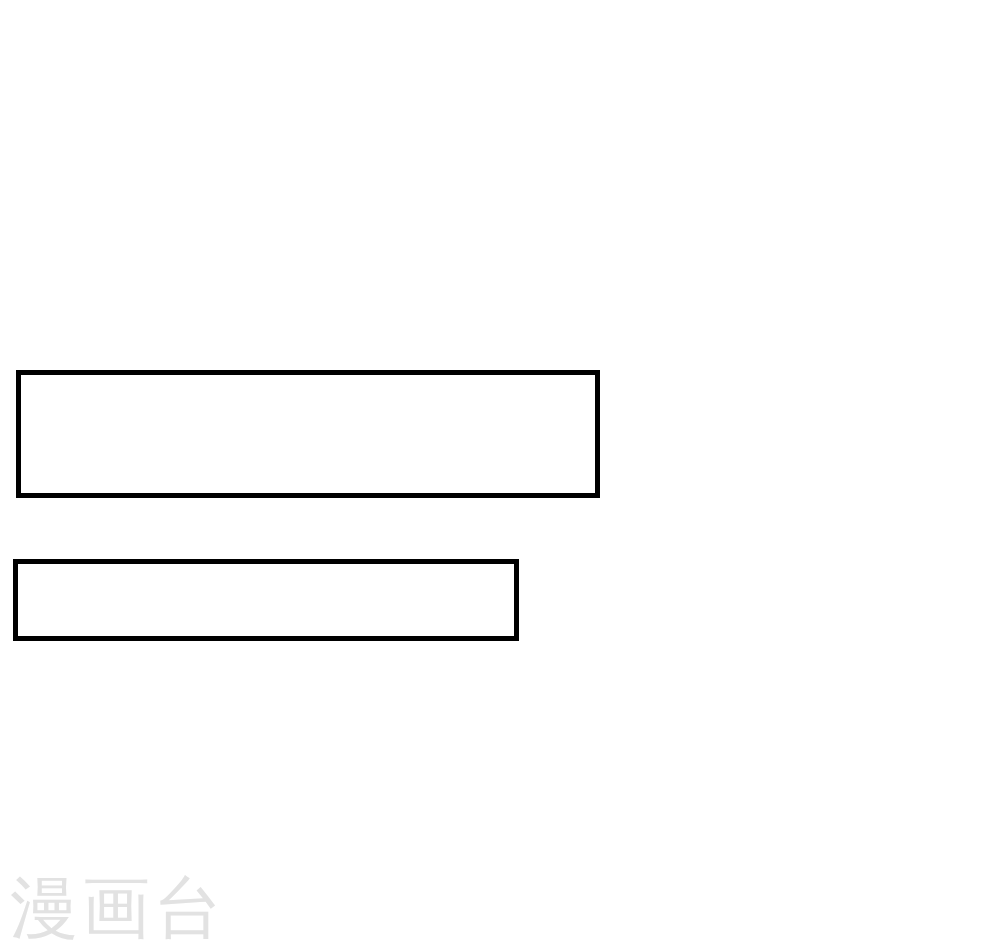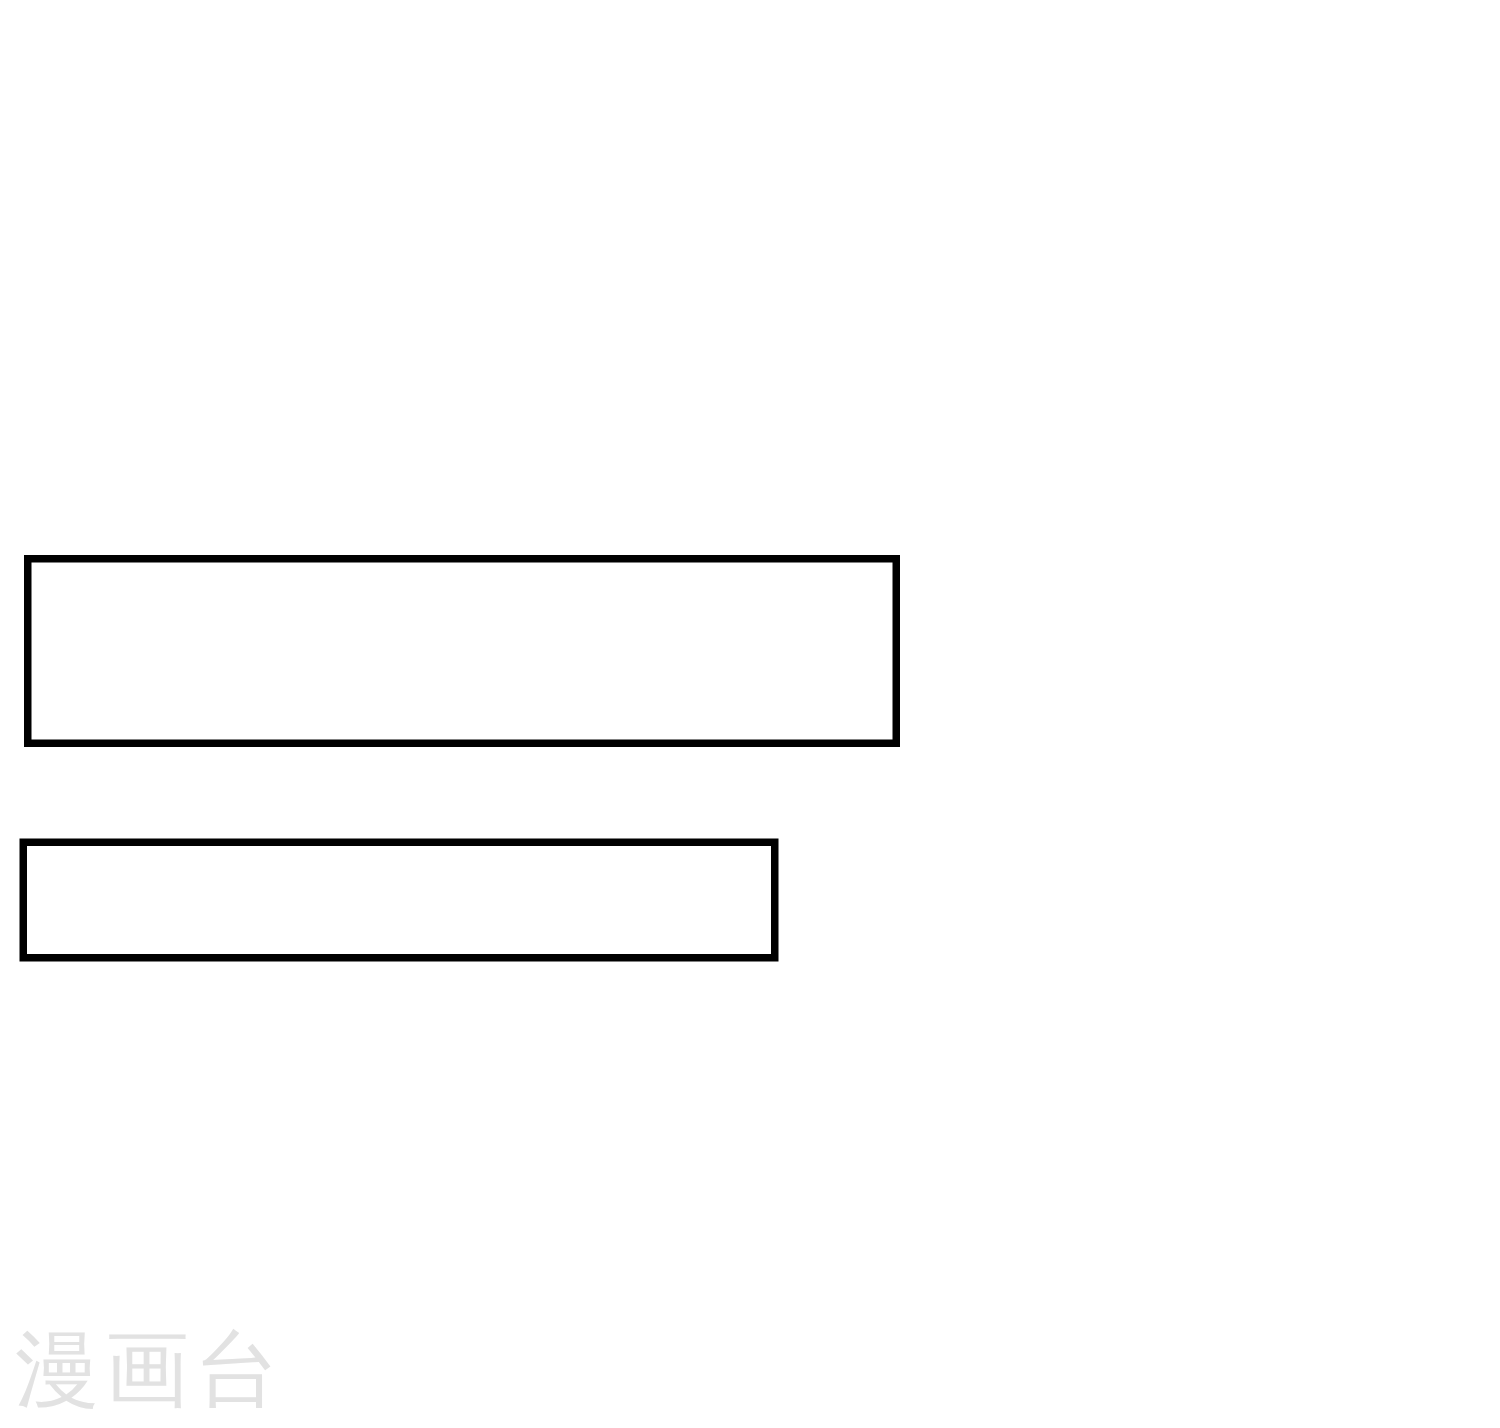--- a/index.html
+++ b/index.html
@@ -29,25 +29,25 @@
     #box-2 {
       left: 13px;
       top: 559px;
       width: 506px;
       height: 82px;
     }
     .watermark {
       position: absolute;
       left: 10px;
       top: 882px;
-      font-size: 56px;
+      font-size: 68px;
       line-height: 62px;
       letter-spacing: 4px;
       color: #e2e2e2;
-      font-family: Liberation Sans, sans-serif;
+      font-family: Liberation Mono, monospace;
       white-space: nowrap;
       user-select: none;
     }
   </style>
 </head>
 <body>
 
 <div class="panel-box" id="box-1">
   <span></span>
 </div>

